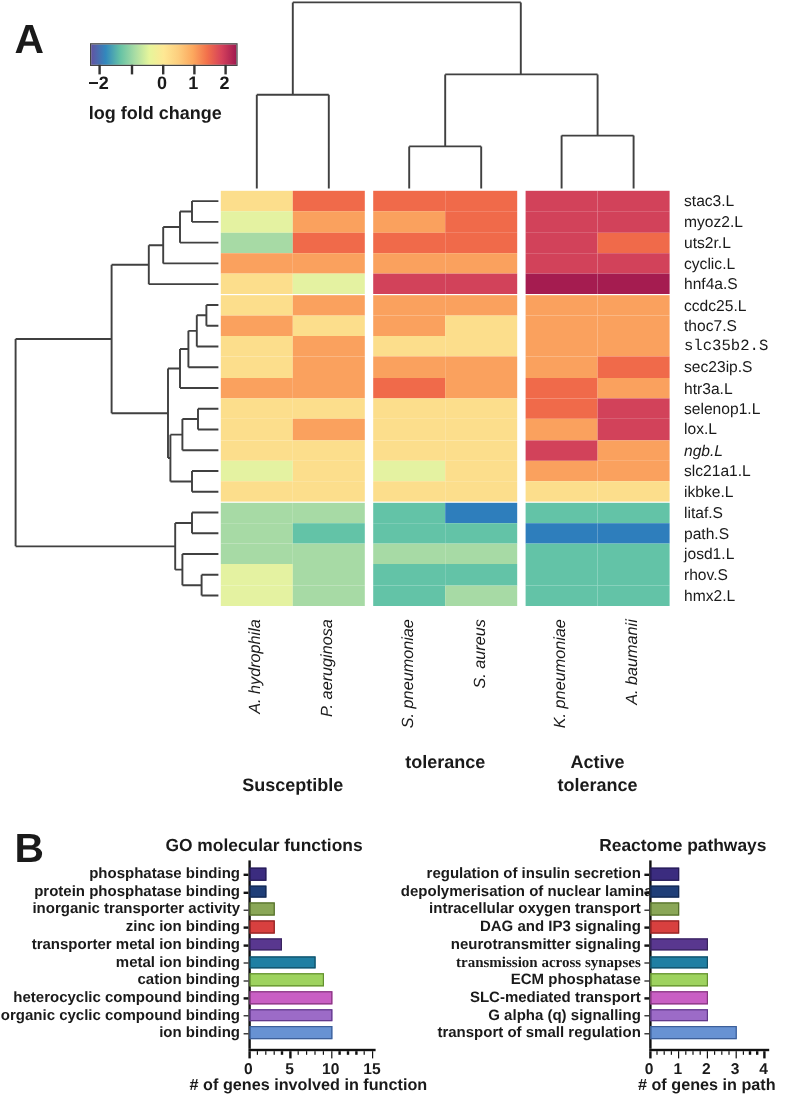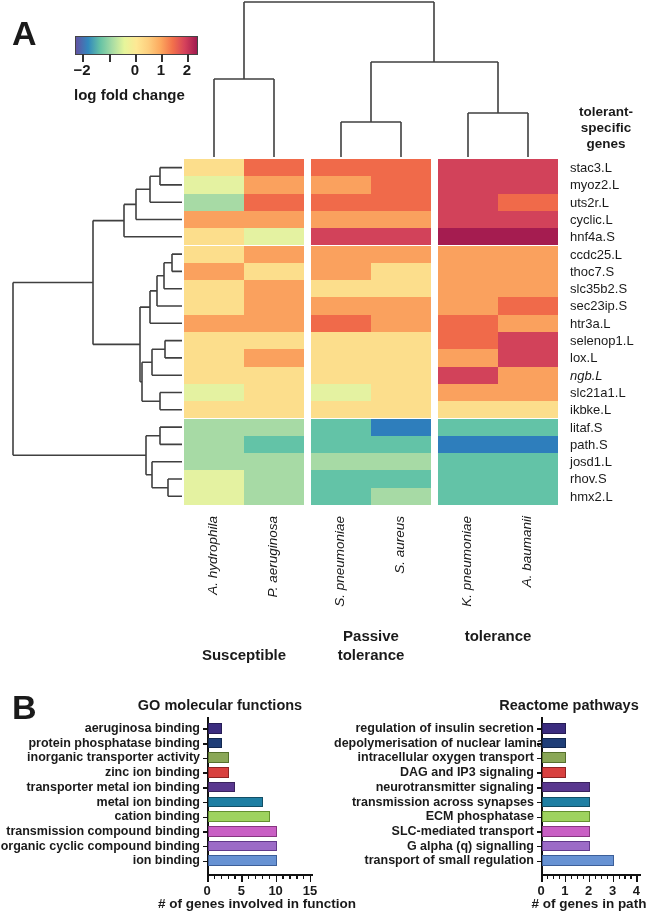--- a/index.html
+++ b/index.html
@@ -206,89 +206,84 @@
     </div>
 
   <div id="gene-labels">
       <div class="gene-label" style="top: 159px;">stac3.L</div>
       <div class="gene-label" style="top: 176.3px;">myoz2.L</div>
       <div class="gene-label" style="top: 193.6px;">uts2r.L</div>
       <div class="gene-label" style="top: 210.9px;">cyclic.L</div>
       <div class="gene-label" style="top: 228.2px;">hnf4a.S</div>
       <div class="gene-label" style="top: 245.5px;">ccdc25.L</div>
       <div class="gene-label" style="top: 262.8px;">thoc7.S</div>
-      <div class="gene-label" style="top: 280.1px;">slc35b2.S</div>
+      <div class="gene-label" style="top: 280.1px; font-family: Liberation Mono, monospace;">slc35b2.S</div>
       <div class="gene-label" style="top: 297.4px;">sec23ip.S</div>
       <div class="gene-label" style="top: 314.7px;">htr3a.L</div>
       <div class="gene-label" style="top: 332px;">selenop1.L</div>
       <div class="gene-label" style="top: 349.3px;">lox.L</div>
       <div class="gene-label" style="top: 366.6px; font-style: italic;">ngb.L</div>
       <div class="gene-label" style="top: 383.9px;">slc21a1.L</div>
       <div class="gene-label" style="top: 401.2px;">ikbke.L</div>
       <div class="gene-label" style="top: 418.5px;">litaf.S</div>
       <div class="gene-label" style="top: 435.8px;">path.S</div>
       <div class="gene-label" style="top: 453.1px;">josd1.L</div>
       <div class="gene-label" style="top: 470.4px;">rhov.S</div>
       <div class="gene-label" style="top: 487.7px;">hmx2.L</div>
     </div>
 
-  <div class="abs" id="side-label">
-      <div>tolerant-</div>
-      <div>specific</div>
-      <div>genes</div>
-    </div>
 
   <div id="species-labels">
       <div class="species-label" style="left: 205px;">A. hydrophila</div>
       <div class="species-label" style="left: 265px;">P. aeruginosa</div>
       <div class="species-label" style="left: 332px;">S. pneumoniae</div>
       <div class="species-label" style="left: 392px;">S. aureus</div>
       <div class="species-label" style="left: 459px;">K. pneumoniae</div>
       <div class="species-label" style="left: 519px;">A. baumanii</div>
     </div>
 
   <div id="group-labels">
       <div class="group-label" style="left: 174px; top: 645px; width: 140px;">
         <div>Susceptible</div>
       </div>
       <div class="group-label" style="left: 301px; top: 626px; width: 140px;">
-        <div>Passive</div>
         <div>tolerance</div>
       </div>
       <div class="group-label" style="left: 428px; top: 626px; width: 140px;">
+        <div>Active</div>
         <div>tolerance</div>
       </div>
     </div>
 
   <div id="charts">
       <div class="chart-title" style="left: 60px; top: 697px; width: 320px;">GO molecular functions</div>
       <div class="axis-line" style="left: 207px; top: 717px; width: 1.5px; height: 157px;"></div>
       <div class="axis-line" style="left: 207px; top: 874px; width: 106px; height: 1.5px;"></div>
-      <div class="bar-label" style="left: 0px; top: 721px; width: 200px;">aeruginosa binding</div>
+      <div class="bar-label" style="left: 0px; top: 721px; width: 200px;">phosphatase binding</div>
       <div class="tick" style="left: 203px; top: 728.35px; width: 4px; height: 1.5px;"></div>
       <div class="bar" style="left: 208px; top: 723.05px; width: 13.7255px; height: 10.6px; background: rgb(59, 44, 127); border-color: rgb(38, 28, 85);"></div>
       <div class="bar-label" style="left: 0px; top: 735.7px; width: 200px;">protein phosphatase binding</div>
       <div class="tick" style="left: 203px; top: 743.05px; width: 4px; height: 1.5px;"></div>
       <div class="bar" style="left: 208px; top: 737.75px; width: 13.7255px; height: 10.6px; background: rgb(31, 62, 120); border-color: rgb(19, 40, 80);"></div>
       <div class="bar-label" style="left: 0px; top: 750.4px; width: 200px;">inorganic transporter activity</div>
       <div class="tick" style="left: 203px; top: 757.75px; width: 4px; height: 1.5px;"></div>
       <div class="bar" style="left: 208px; top: 752.45px; width: 20.5882px; height: 10.6px; background: rgb(138, 167, 87); border-color: rgb(85, 112, 44);"></div>
       <div class="bar-label" style="left: 0px; top: 765.1px; width: 200px;">zinc ion binding</div>
       <div class="tick" style="left: 203px; top: 772.45px; width: 4px; height: 1.5px;"></div>
       <div class="bar" style="left: 208px; top: 767.15px; width: 20.5882px; height: 10.6px; background: rgb(216, 64, 63); border-color: rgb(142, 36, 36);"></div>
       <div class="bar-label" style="left: 0px; top: 779.8px; width: 200px;">transporter metal ion binding</div>
       <div class="tick" style="left: 203px; top: 787.15px; width: 4px; height: 1.5px;"></div>
       <div class="bar" style="left: 208px; top: 781.85px; width: 27.451px; height: 10.6px; background: rgb(89, 55, 143); border-color: rgb(57, 35, 94);"></div>
       <div class="bar-label" style="left: 0px; top: 794.5px; width: 200px;">metal ion binding</div>
       <div class="tick" style="left: 203px; top: 801.85px; width: 4px; height: 1.5px;"></div>
       <div class="bar" style="left: 208px; top: 796.55px; width: 54.902px; height: 10.6px; background: rgb(31, 127, 163); border-color: rgb(18, 79, 102);"></div>
       <div class="bar-label" style="left: 0px; top: 809.2px; width: 200px;">cation binding</div>
       <div class="tick" style="left: 203px; top: 816.55px; width: 4px; height: 1.5px;"></div>
       <div class="bar" style="left: 208px; top: 811.25px; width: 61.7647px; height: 10.6px; background: rgb(158, 211, 95); border-color: rgb(99, 144, 47);"></div>
-      <div class="bar-label" style="left: 0px; top: 823.9px; width: 200px;">transmission compound binding</div>
+      <div class="bar-label" style="left: 0px; top: 823.9px; width: 200px;">heterocyclic compound binding</div>
       <div class="tick" style="left: 203px; top: 831.25px; width: 4px; height: 1.5px;"></div>
       <div class="bar" style="left: 208px; top: 825.95px; width: 68.6275px; height: 10.6px; background: rgb(201, 95, 196); border-color: rgb(135, 54, 128);"></div>
       <div class="bar-label" style="left: 0px; top: 838.6px; width: 200px;">organic cyclic compound binding</div>
       <div class="tick" style="left: 203px; top: 845.95px; width: 4px; height: 1.5px;"></div>
       <div class="bar" style="left: 208px; top: 840.65px; width: 68.6275px; height: 10.6px; background: rgb(156, 107, 199); border-color: rgb(97, 57, 138);"></div>
       <div class="bar-label" style="left: 0px; top: 853.3px; width: 200px;">ion binding</div>
       <div class="tick" style="left: 203px; top: 860.65px; width: 4px; height: 1.5px;"></div>
       <div class="bar" style="left: 208px; top: 855.35px; width: 68.6275px; height: 10.6px; background: rgb(103, 146, 211); border-color: rgb(60, 95, 153);"></div>
       <div class="tick" style="left: 213.863px; top: 875.5px; width: 1.3px; height: 3.5px;"></div>
       <div class="tick" style="left: 220.725px; top: 875.5px; width: 1.3px; height: 3.5px;"></div>
@@ -322,21 +317,21 @@
       <div class="bar" style="left: 542px; top: 737.75px; width: 23.8554px; height: 10.6px; background: rgb(31, 62, 120); border-color: rgb(19, 40, 80);"></div>
       <div class="bar-label" style="left: 334px; top: 750.4px; width: 200px;">intracellular oxygen transport</div>
       <div class="tick" style="left: 537px; top: 757.75px; width: 4px; height: 1.5px;"></div>
       <div class="bar" style="left: 542px; top: 752.45px; width: 23.8554px; height: 10.6px; background: rgb(138, 167, 87); border-color: rgb(85, 112, 44);"></div>
       <div class="bar-label" style="left: 334px; top: 765.1px; width: 200px;">DAG and IP3 signaling</div>
       <div class="tick" style="left: 537px; top: 772.45px; width: 4px; height: 1.5px;"></div>
       <div class="bar" style="left: 542px; top: 767.15px; width: 23.8554px; height: 10.6px; background: rgb(216, 64, 63); border-color: rgb(142, 36, 36);"></div>
       <div class="bar-label" style="left: 334px; top: 779.8px; width: 200px;">neurotransmitter signaling</div>
       <div class="tick" style="left: 537px; top: 787.15px; width: 4px; height: 1.5px;"></div>
       <div class="bar" style="left: 542px; top: 781.85px; width: 47.7108px; height: 10.6px; background: rgb(89, 55, 143); border-color: rgb(57, 35, 94);"></div>
-      <div class="bar-label" style="left: 334px; top: 794.5px; width: 200px;">transmission across synapses</div>
+      <div class="bar-label" style="left: 334px; top: 794.5px; width: 200px; font-family: Liberation Serif, serif;">transmission across synapses</div>
       <div class="tick" style="left: 537px; top: 801.85px; width: 4px; height: 1.5px;"></div>
       <div class="bar" style="left: 542px; top: 796.55px; width: 47.7108px; height: 10.6px; background: rgb(31, 127, 163); border-color: rgb(18, 79, 102);"></div>
       <div class="bar-label" style="left: 334px; top: 809.2px; width: 200px;">ECM phosphatase</div>
       <div class="tick" style="left: 537px; top: 816.55px; width: 4px; height: 1.5px;"></div>
       <div class="bar" style="left: 542px; top: 811.25px; width: 47.7108px; height: 10.6px; background: rgb(158, 211, 95); border-color: rgb(99, 144, 47);"></div>
       <div class="bar-label" style="left: 334px; top: 823.9px; width: 200px;">SLC-mediated transport</div>
       <div class="tick" style="left: 537px; top: 831.25px; width: 4px; height: 1.5px;"></div>
       <div class="bar" style="left: 542px; top: 825.95px; width: 47.7108px; height: 10.6px; background: rgb(201, 95, 196); border-color: rgb(135, 54, 128);"></div>
       <div class="bar-label" style="left: 334px; top: 838.6px; width: 200px;">G alpha (q) signalling</div>
       <div class="tick" style="left: 537px; top: 845.95px; width: 4px; height: 1.5px;"></div>

